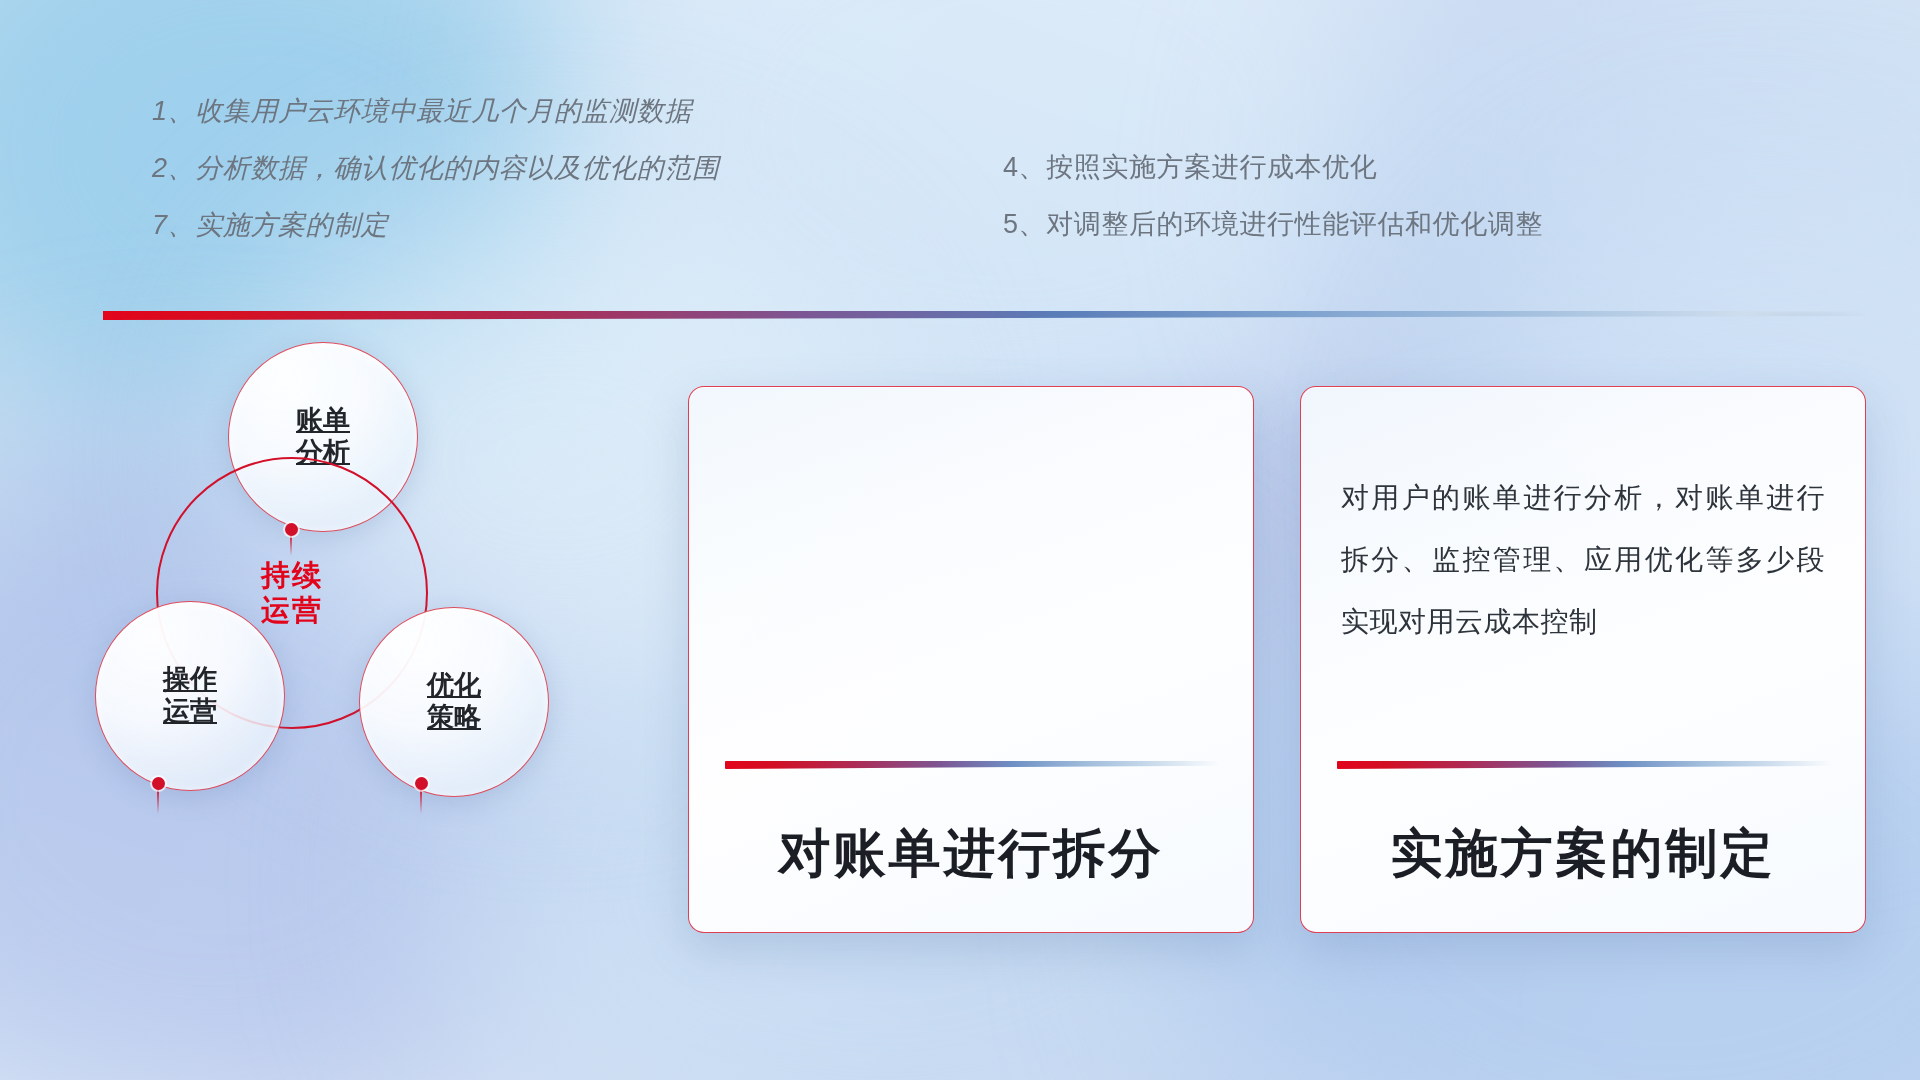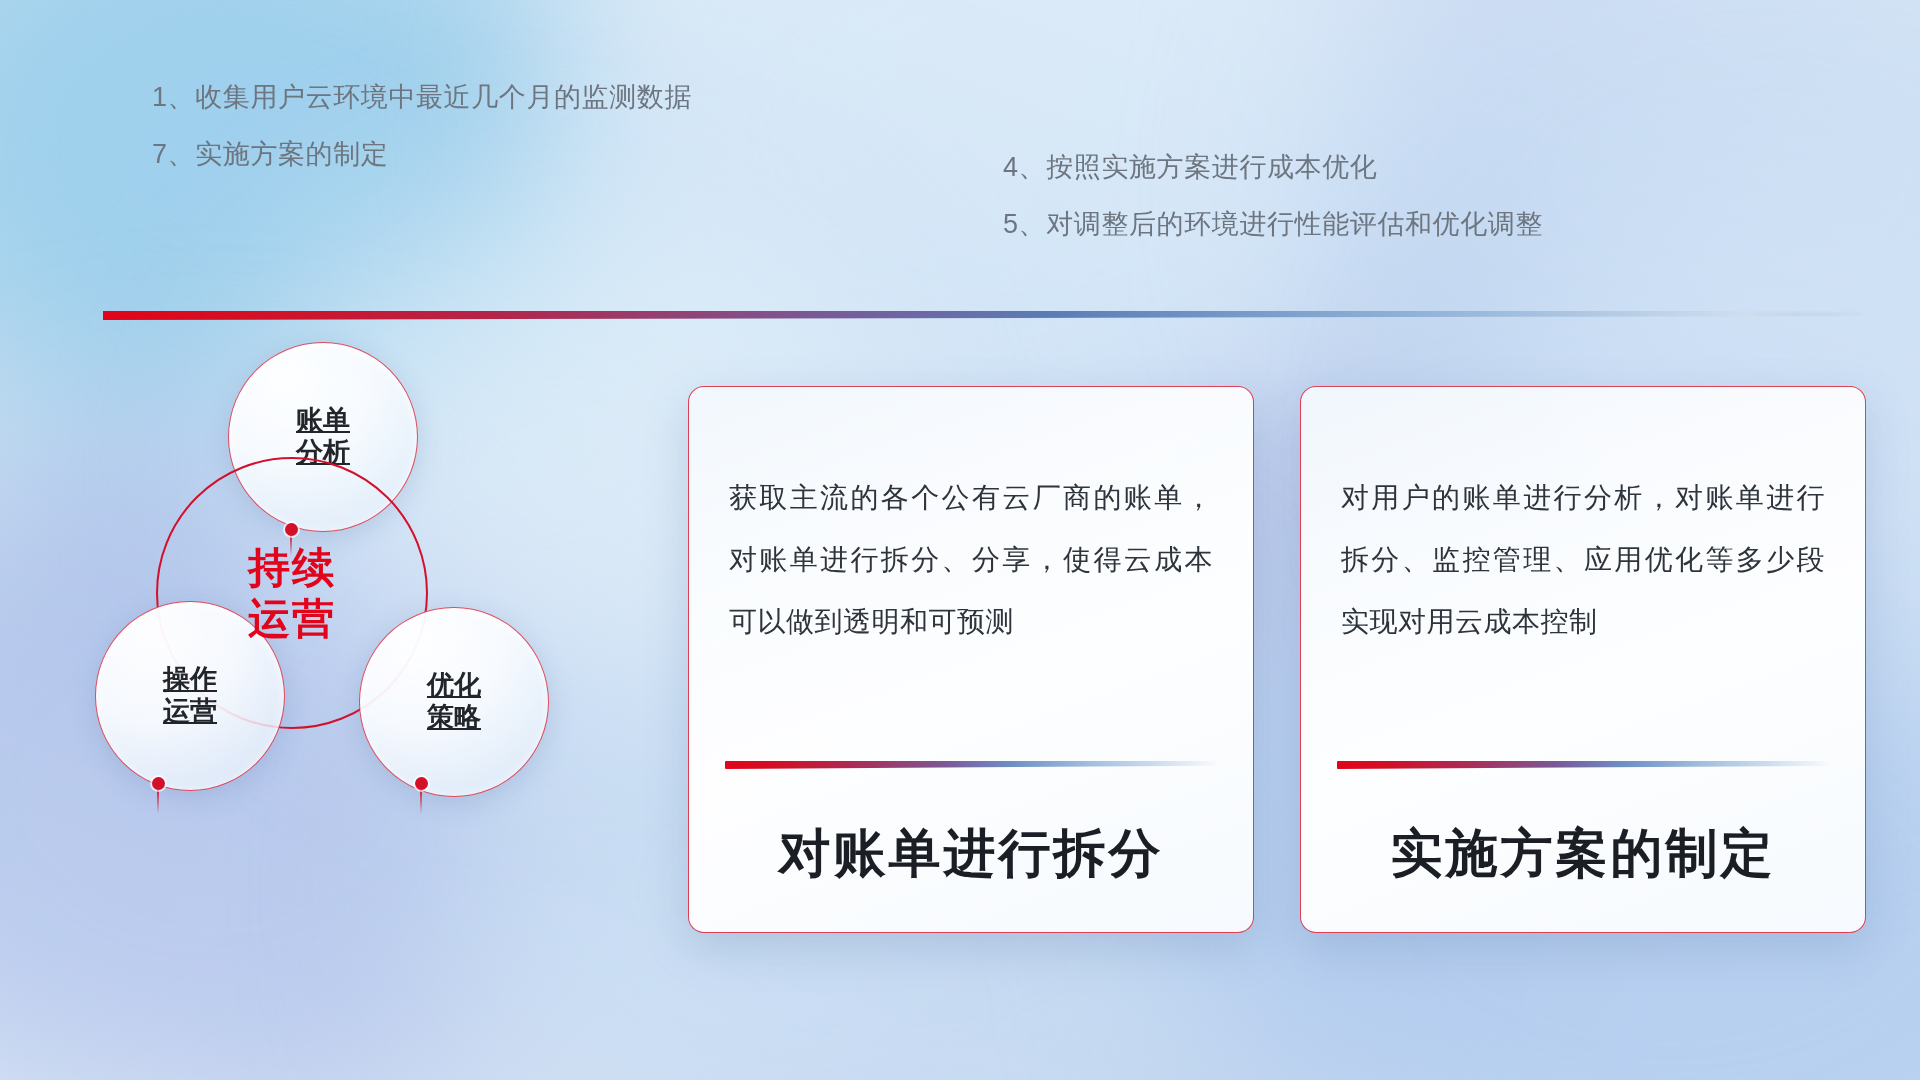--- a/index.html
+++ b/index.html
@@ -34,21 +34,21 @@
   .b7{left:250px;top:200px;width:620px;height:520px;background:rgba(222,238,250,.7);}
   .b8{left:1460px;top:180px;width:620px;height:560px;background:rgba(205,224,245,.7);}
   .bg-sheen{
     background:linear-gradient(200deg,rgba(255,255,255,.40) 0%,rgba(255,255,255,0) 38%,
                rgba(255,255,255,0) 62%,rgba(255,255,255,.22) 100%);
   }
 
   
   .steps{position:absolute;z-index:5;color:#6d7680;font-size:27px;letter-spacing:.6px;}
   .steps .ln{white-space:nowrap;line-height:1;}
-  #steps-left{left:152px;top:84px;}
+  #steps-left{left:152px;top:98px;font-style:italic;}
   #steps-left .ln{margin-bottom:30px;}
   #steps-right{left:1003px;top:154px;}
   #steps-right .ln{margin-bottom:30px;}
 
   
   #divider{
     position:absolute;left:103px;top:311px;width:1765px;height:9px;z-index:5;
     background:linear-gradient(90deg,#e2041b 0%,#d60f22 7%,#b42449 22%,#7b5795 40%,
                #5a7db8 54%,#7fa3cf 68%,#a8c3e0 82%,#cfdeee 93%,rgba(207,222,238,0) 100%);
     clip-path:polygon(0 0,100% 0,100% 55%,0 100%);
@@ -70,21 +70,21 @@
   #lobe-top{left:128px;top:-10px;width:188px;height:188px;}
   #lobe-left{left:-5px;top:249px;width:188px;height:188px;}
   #lobe-right{left:259px;top:255px;width:188px;height:188px;}
   #ring{
     position:absolute;left:56px;top:105px;width:272px;height:272px;border-radius:50%;
     border:2.4px solid #d3102a;box-sizing:border-box;
   }
   #core{
     position:absolute;left:56px;top:105px;width:272px;height:272px;
     display:flex;align-items:center;justify-content:center;
-    color:#e2041b;font-weight:800;font-size:42px;line-height:1.22;text-align:center;
+    color:#e2041b;font-weight:800;font-size:29px;line-height:1.22;text-align:center;
     letter-spacing:2px;
   }
   .node{position:absolute;width:13px;height:13px;border-radius:50%;background:#d3102a;
         box-shadow:0 0 0 2px rgba(255,255,255,.65);}
   #node-top{left:185px;top:171px;}
   #node-left{left:52px;top:425px;}
   #node-right{left:315px;top:425px;}
   .stem{position:absolute;width:2px;background:linear-gradient(180deg,#d3102a,rgba(211,16,42,0));}
   #stem-top{left:190px;top:182px;height:22px;}
   #stem-left{left:57px;top:436px;height:26px;}
@@ -129,20 +129,21 @@
   <div class="bg-blob b4"></div>
   <div class="bg-blob b5"></div>
   <div class="bg-blob b6"></div>
   <div class="bg-blob b7"></div>
   <div class="bg-blob b8"></div>
   <div class="layer bg-sheen"></div>
 </div>
 
 <div class="steps" id="steps-left">
   <div class="ln">1、收集用户云环境中最近几个月的监测数据</div>
+  <div class="ln">2、分析数据，确认优化的内容以及优化的范围</div>
   <div class="ln">7、实施方案的制定</div>
 </div>
 
 <div class="steps" id="steps-right">
   <div class="ln">4、按照实施方案进行成本优化</div>
   <div class="ln">5、对调整后的环境进行性能评估和优化调整</div>
 </div>
 
 <div id="divider"></div>
 
@@ -168,21 +169,20 @@
 
   <div class="stem" id="stem-top"></div>
   <div class="stem" id="stem-left"></div>
   <div class="stem" id="stem-right"></div>
   <div class="node" id="node-top"></div>
   <div class="node" id="node-left"></div>
   <div class="node" id="node-right"></div>
 </div>
 
 <div class="card" id="card-1">
-  <div class="card-body">获取主流的各个公有云厂商的账单，对账单进行拆分、分享，使得云成本可以做到透明和可预测</div>
   <div class="card-rule"></div>
   <div class="card-title">对账单进行拆分</div>
 </div>
 
 <div class="card" id="card-2">
   <div class="card-body">对用户的账单进行分析，对账单进行拆分、监控管理、应用优化等多少段实现对用云成本控制</div>
   <div class="card-rule"></div>
   <div class="card-title">实施方案的制定</div>
 </div>
 

